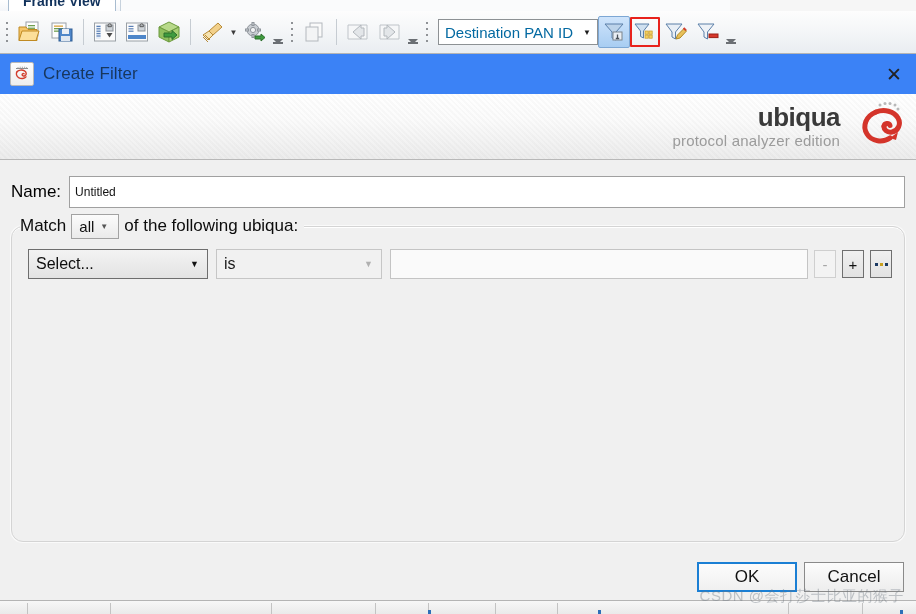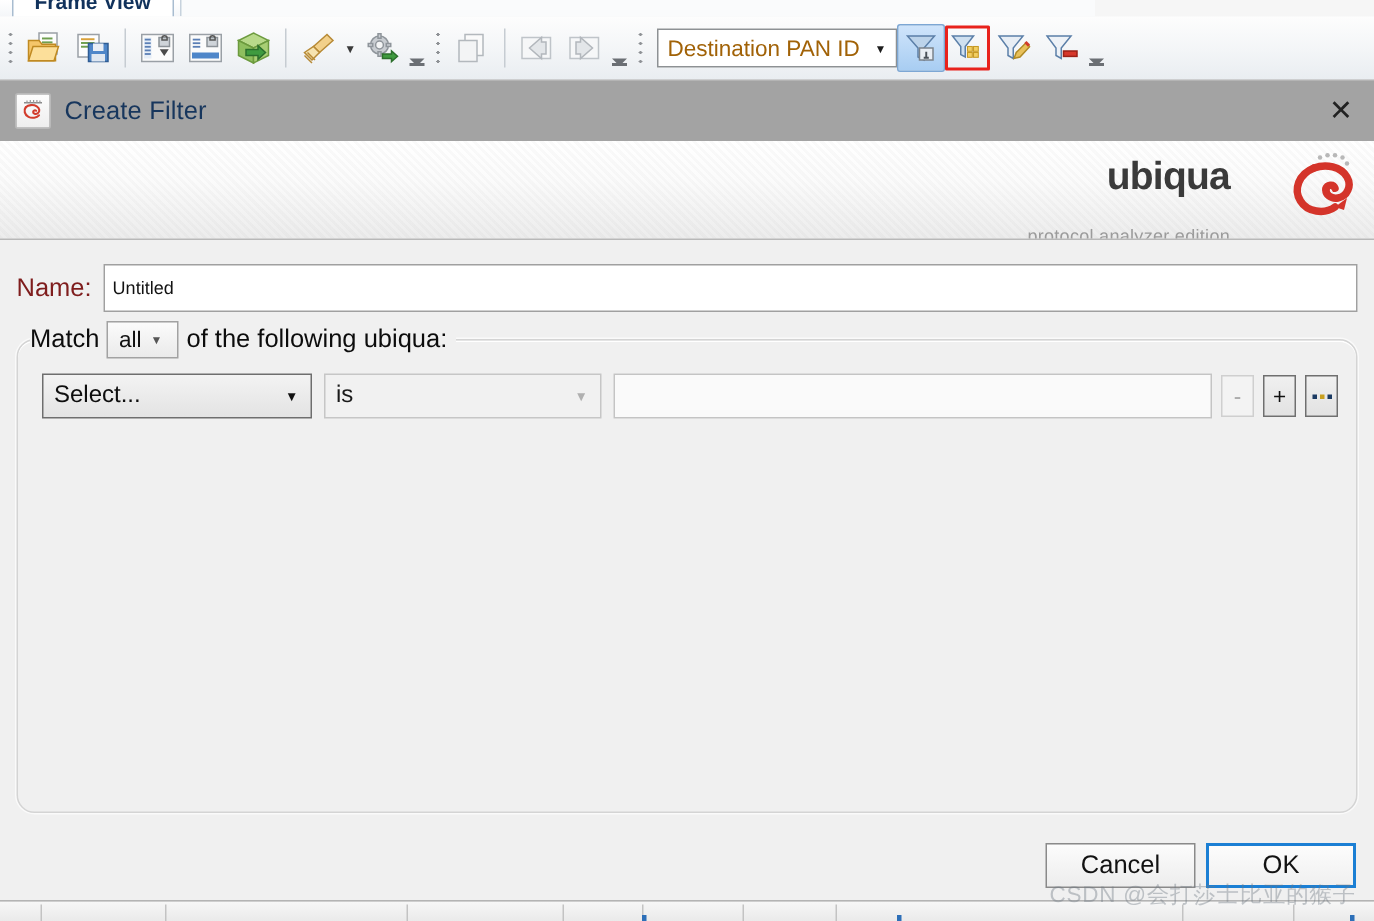--- a/index.html
+++ b/index.html
@@ -124,21 +124,21 @@
     width: 160px; height: 26px;
     margin-left: 4px;
     background: #ffffff;
     border: 1px solid #8d9194;
     display: flex; align-items: center;
     box-sizing: border-box;
   }
   .tb-combo .txt {
     flex: 1;
     padding-left: 6px;
-    font-size: 15px; color: #a16207;
+    font-size: 15px; color: #0369a1;
     white-space: nowrap; overflow: hidden;
   }
   .tb-combo .arrow {
     width: 20px; height: 24px;
     display:flex; align-items:center; justify-content:center;
     font-size: 8px; color: #1d1d1d;
     background: #ffffff;
   }
 
   
@@ -165,21 +165,21 @@
     background: #f0f0f0;
     border: 1px solid #b4b4b4;
     border-left: none; border-right: none;
     box-sizing: border-box;
     overflow: hidden;
   }
 
   .dlg-titlebar {
     position: relative;
     height: 40px;
-    background: #a3a3a3;
+    background: #3b82f6;
     display: flex; align-items: center;
   }
   .dlg-icon {
     width: 22px; height: 22px;
     margin-left: 10px; margin-right: 9px;
     border: 1px solid #b9b9b9;
     background: linear-gradient(#fdfdfd, #eeeeee);
     border-radius: 2px;
     display:flex; align-items:center; justify-content:center;
     flex:none;
@@ -200,44 +200,44 @@
     position: relative;
     height: 65px;
     background:
       repeating-linear-gradient(45deg, rgba(0,0,0,0.018) 0 2px, transparent 2px 4px),
       linear-gradient(#ffffff 0%, #fbfbfb 40%, #ececec 100%);
     border-bottom: 1px solid #b8b8b8;
     overflow: hidden;
   }
   .logo-wrap {
     position: absolute; right: 14px; top: 6px;
-    display: flex; align-items: flex-start; gap: 20px;
+    display: flex; align-items: flex-start;
   }
   .logo-text { text-align: right; padding-top: 4px; padding-right: 6px; }
   .logo-main {
     font-size: 26px; font-weight: bold; color: #3a3a3a;
     letter-spacing: -0.5px; line-height: 26px;
   }
   .logo-sub {
-    font-size: 12px; color: #9b9b9b;
-    letter-spacing: 0.2px; margin-top: 20px;
+    font-size: 15px; color: #9b9b9b;
+    letter-spacing: 0.2px; margin-top: 2px;
   }
 
   .dlg-body {
     position: relative;
     height: 442px;
     background: #f0f0f0;
   }
 
   .name-row {
     display: flex; align-items: center;
     padding: 16px 11px 0 11px;
   }
   .name-label {
-    font-size: 17px; color: #7f1d1d;
+    font-size: 17px; color: #000000;
     margin-right: 8px;
     white-space: nowrap;
   }
   .name-input {
     flex: 1; height: 32px;
     background: #ffffff;
     border: 1px solid #a0a0a0;
     box-sizing: border-box;
     display: flex; align-items: center;
     padding-left: 5px;
@@ -289,21 +289,21 @@
     box-sizing: border-box;
     display: flex; align-items: center;
     padding-left: 7px;
     font-size: 16px; color: #0e0e0e;
   }
   .rule-field .arrow {
     margin-left: auto; margin-right: 8px;
     font-size: 9px; color: #111;
   }
   .rule-op {
-    width: 185px; height: 30px;
+    width: 166px; height: 30px;
     margin-left: 8px;
     background: #f1f1f1;
     border: 1px solid #c6c6c6;
     box-sizing: border-box;
     display: flex; align-items: center;
     padding-left: 7px;
     font-size: 16px; color: #1a1a1a;
   }
   .rule-op .arrow {
     margin-left: auto; margin-right: 8px;
@@ -673,20 +673,20 @@
             <span class="dots">
                 <i></i>
                 <i></i>
                 <i></i>
               </span>
           </div>
         </div>
       </div>
 
       <div class="dlg-footer">
+        <div class="btn default">OK</div>
         <div class="btn">Cancel</div>
-        <div class="btn default">OK</div>
       </div>
     </div>
   </div>
 
   <div class="watermark">CSDN @会打莎士比亚的猴子</div>
 </div>
 
 </body></html>

